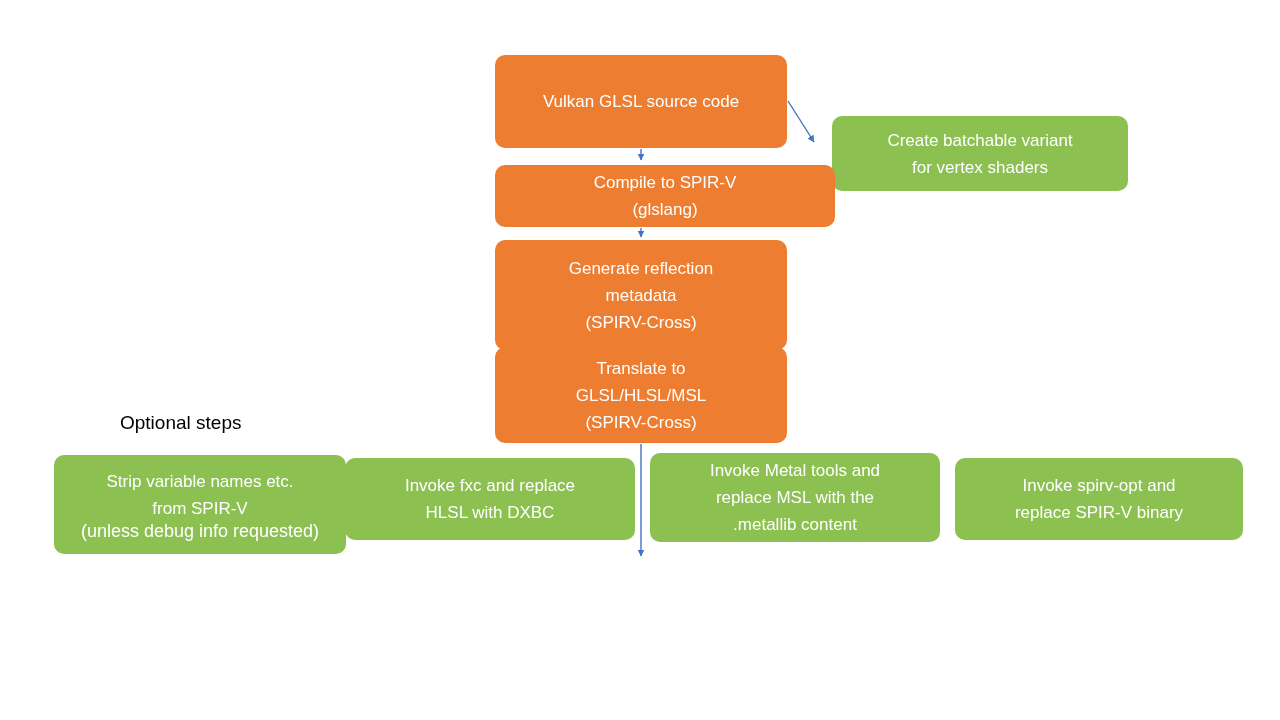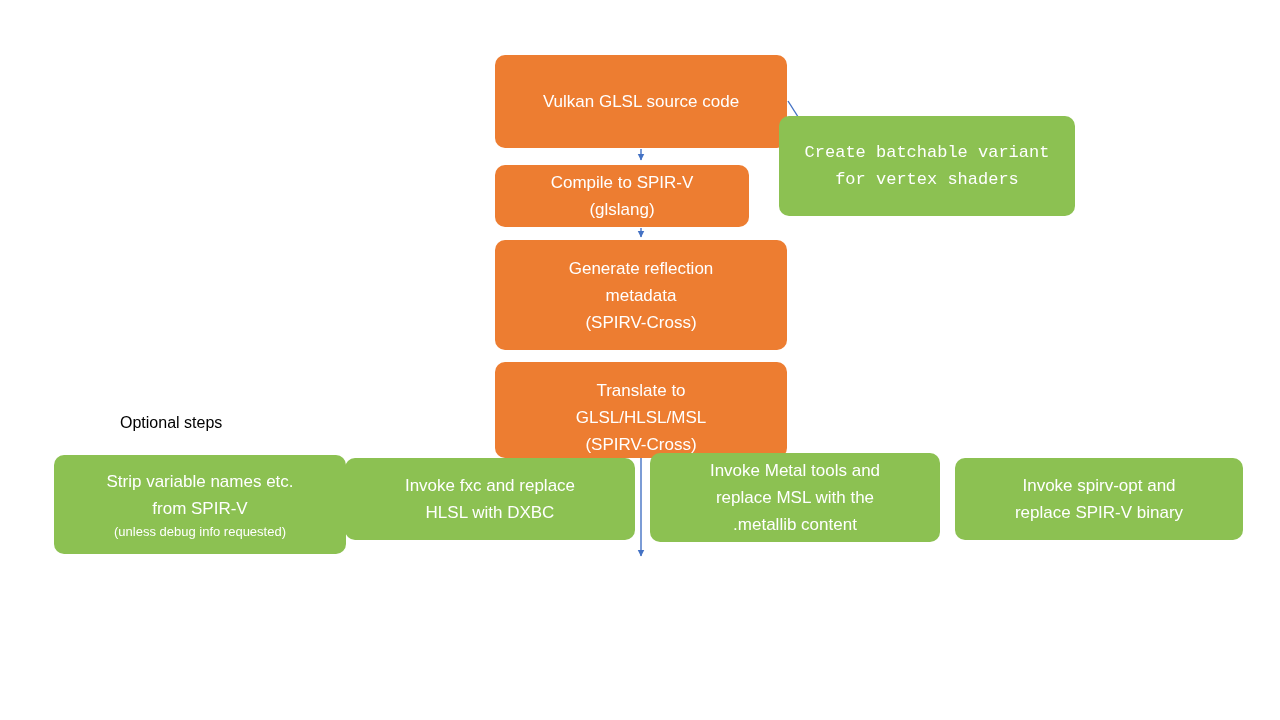--- a/index.html
+++ b/index.html
@@ -19,36 +19,36 @@
     position: absolute;
     border-radius: 10px;
     display: flex; flex-direction: column;
     align-items: center; justify-content: center;
     text-align: center;
     color: var(--text-on-box, #ffffff);
     font-size: 17px; line-height: 27px;
     padding: 0 12px;
   }
   .node-text { white-space: pre-line; }
-  .node-note { white-space: pre-line; font-size: 13px; line-height: 19px; }
+  .node-note { white-space: pre-line; font-size: 18px; line-height: 19px; }
   .orange { background: var(--orange, #ED7D31); }
   .green  { background: var(--green, #8CC152); }
 
   .optional-label {
     position: absolute; left: 120px; top: 411px;
-    font-size: 16px; line-height: 24px;
+    font-size: 19px; line-height: 24px;
     color: var(--label-text, #000000);
   }
 
   
   #n-vulkan    { left: 495px; top:  55px; width: 292px; height: 93px; }
-  #n-batchable { left: 779px; top: 116px; width: 296px; height: 100px; font-family: Liberation Mono, monospace; }
-  #n-compile   { left: 495px; top: 165px; width: 254px; height: 62px; }
+  #n-batchable { left: 832px; top: 116px; width: 296px; height: 75px; }
+  #n-compile   { left: 495px; top: 165px; width: 340px; height: 62px; }
   #n-reflect   { left: 495px; top: 240px; width: 292px; height: 110px; }
-  #n-translate { left: 495px; top: 362px; width: 292px; height: 96px; justify-content: flex-end; }
+  #n-translate { left: 495px; top: 347px; width: 292px; height: 96px; }
   #n-strip     { left:  54px; top: 455px; width: 292px; height: 99px; }
   #n-fxc       { left: 345px; top: 458px; width: 290px; height: 82px; }
   #n-metal     { left: 650px; top: 453px; width: 290px; height: 89px; }
   #n-spirvopt  { left: 955px; top: 458px; width: 288px; height: 82px; }
   #n-pack      { left: 495px; top: 560px; width: 292px; height: 95px; }
 </style>
 </head>
 <body>
 
 <div class="canvas">

